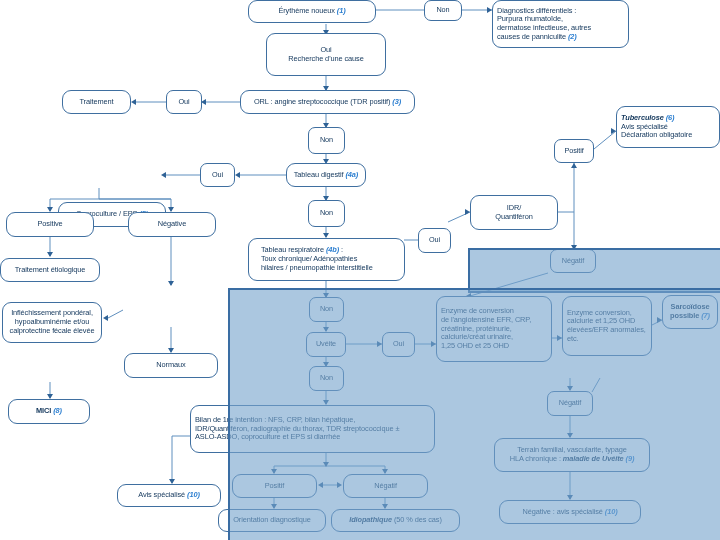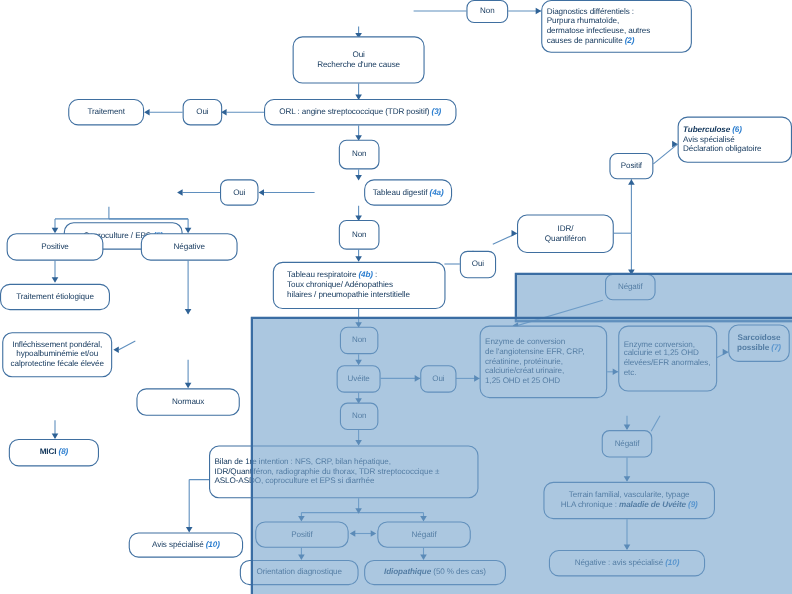--- a/index.html
+++ b/index.html
@@ -184,20 +184,23 @@
   <div class="arw arw-d" style="left:566.5px;top:495px;"></div>
   <div class="arw arw-d" style="left:322.5px;top:462px;"></div>
   <div class="arw arw-d" style="left:270.5px;top:469px;"></div>
   <div class="arw arw-d" style="left:381.5px;top:469px;"></div>
   <div class="arw arw-d" style="left:270.5px;top:504px;"></div>
   <div class="arw arw-d" style="left:381.5px;top:504px;"></div>
   <div class="arw arw-l" style="left:318px;top:481.5px;"></div>
   <div class="arw arw-r" style="left:337px;top:481.5px;"></div>
   <div class="arw arw-d" style="left:168.5px;top:479px;"></div>
 
+  <div class="node" style="left:248px;top:0px;width:128px;height:23px;">
+    <span>Érythème noueux</span>&nbsp;<span class="ref">(1)</span>
+  </div>
 
   <div class="node small" style="left:424px;top:0px;width:38px;height:21px;">
     <span>Non</span>
   </div>
 
   <div class="node left" style="left:492px;top:0px;width:137px;height:48px;flex-direction:column;align-items:flex-start;justify-content:center;">
     <span>Diagnostics différentiels :</span>
     <span>Purpura rhumatoïde,</span>
     <span>dermatose infectieuse, autres</span>
     <span><span>causes de panniculite</span> <span class="ref">(2)</span></span>
@@ -217,21 +220,21 @@
   </div>
 
   <div class="node" style="left:240px;top:90px;width:175px;height:24px;">
     <span>ORL : angine streptococcique (TDR positif)</span>&nbsp;<span class="ref">(3)</span>
   </div>
 
   <div class="node small" style="left:308px;top:127px;width:37px;height:27px;">
     <span>Non</span>
   </div>
 
-  <div class="node" style="left:286px;top:163px;width:80px;height:24px;margin-left:45px;">
+  <div class="node" style="left:286px;top:163px;width:80px;height:24px;">
     <span>Tableau digestif</span>&nbsp;<span class="ref">(4a)</span>
   </div>
 
   <div class="node small" style="left:200px;top:163px;width:35px;height:24px;">
     <span>Oui</span>
   </div>
 
   <div class="node" style="left:58px;top:163px;width:108px;height:25px;margin-top:39px;">
     <span>Coproculture / EPS</span>&nbsp;<span class="ref">(5)</span>
   </div>

